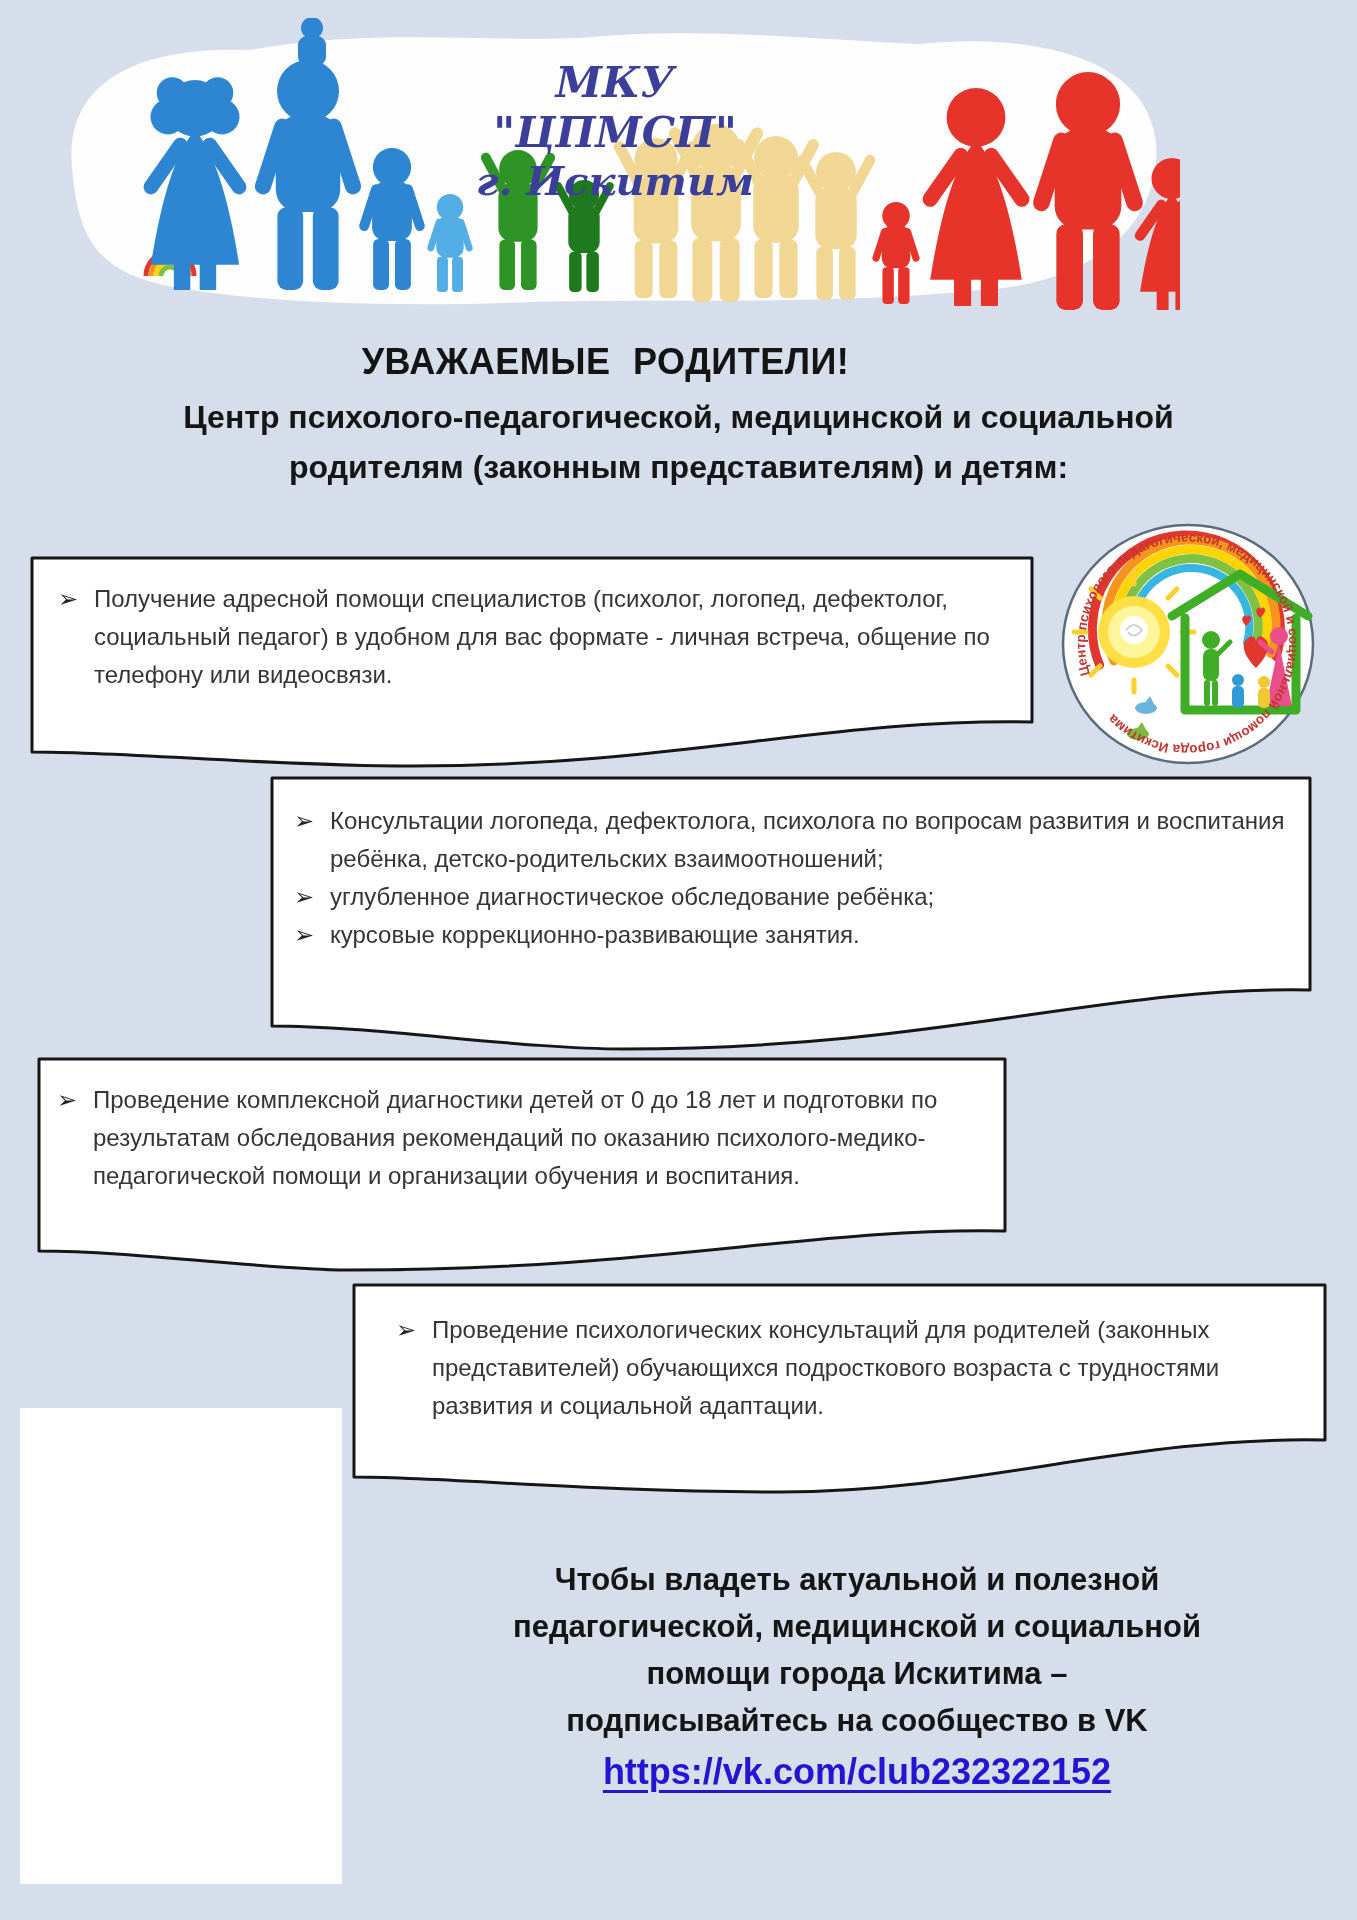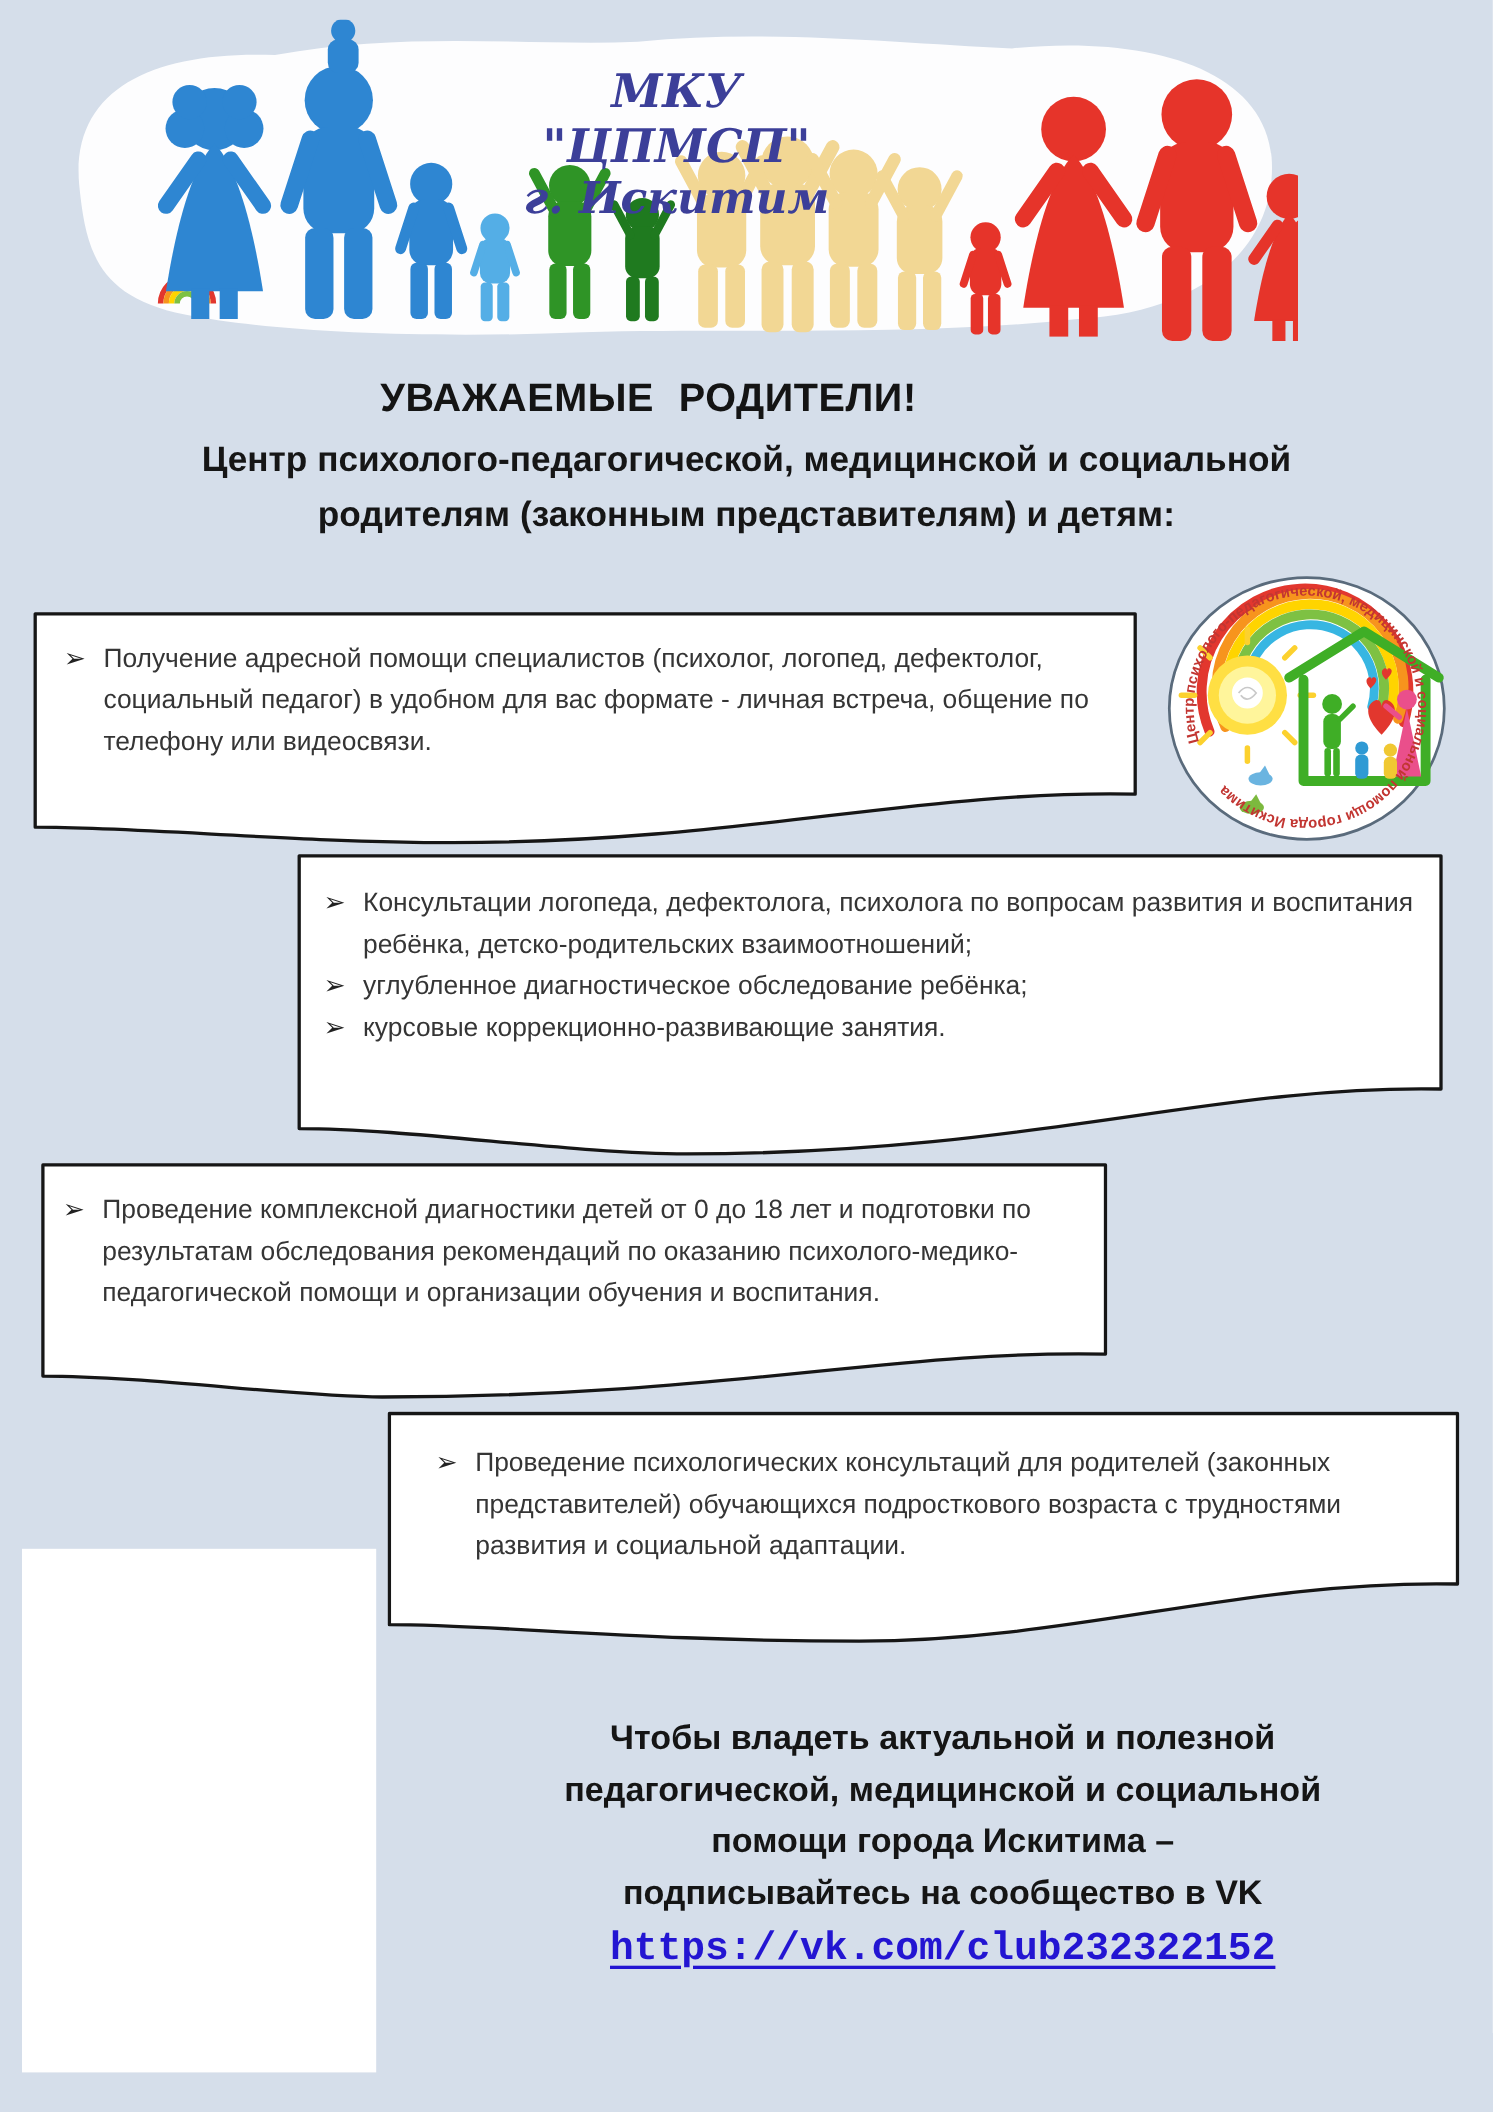--- a/index.html
+++ b/index.html
@@ -8,21 +8,21 @@
 
   
   .banner{position:absolute;left:50px;top:18px;width:1130px;height:295px;}
   .banner svg{position:absolute;inset:0;}
   .banner-title{position:absolute;left:400px;top:40px;width:330px;text-align:center;
       font-family:"DejaVu Serif",serif;font-style:italic;font-weight:bold;color:#3c3f99;}
   .banner-title .l1{font-size:42px;line-height:50px;}
   .banner-title .l2{font-size:40px;line-height:46px;}
 
   
-  .headline{position:absolute;left:0;top:341px;width:1179px;text-align:center;
+  .headline{position:absolute;left:16px;top:341px;width:1179px;text-align:center;
       font-size:36px;font-weight:bold;color:#141414;word-spacing:12px;letter-spacing:.5px;}
   .subtitle{position:absolute;left:0;top:392px;width:1357px;text-align:center;
       font-size:32px;font-weight:bold;color:#161616;}
   .subtitle div{line-height:50px;}
 
   
   .wavebox{position:absolute;}
   .wavebox svg{position:absolute;inset:0;}
   .wavebox .content{position:relative;}
   .bullet-row{display:flex;align-items:flex-start;}
@@ -41,21 +41,21 @@
   
   .emblem{position:absolute;left:1060px;top:522px;width:256px;height:244px;}
 
   
   .qr-backdrop{position:absolute;left:20px;top:1408px;width:322px;height:476px;background:#fff;}
 
   
   .footer{position:absolute;left:352px;top:1556px;width:1010px;text-align:center;color:#151515;}
   .footer .fline{font-size:31px;line-height:47px;font-weight:bold;}
   .vk-link{display:inline-block;margin-top:7px;font-size:36px;font-weight:bold;color:#2315d2;
-      text-decoration:underline;text-decoration-thickness:3px;text-underline-offset:6px;cursor:pointer;font-family:Liberation Mono, monospace;}
+      text-decoration:underline;text-decoration-thickness:3px;text-underline-offset:6px;cursor:pointer;}
 </style>
 </head>
 <body>
 
 <div class="page">
 
   <div class="banner">
     <svg id="banner-art" viewBox="0 0 1130 295">
         <path d="M22,150 C14,62 90,28 200,32 C320,10 430,24 530,20 C650,8 770,22 870,26
            C990,14 1098,42 1106,125 C1112,205 1044,266 930,272 C780,288 620,280 480,284

